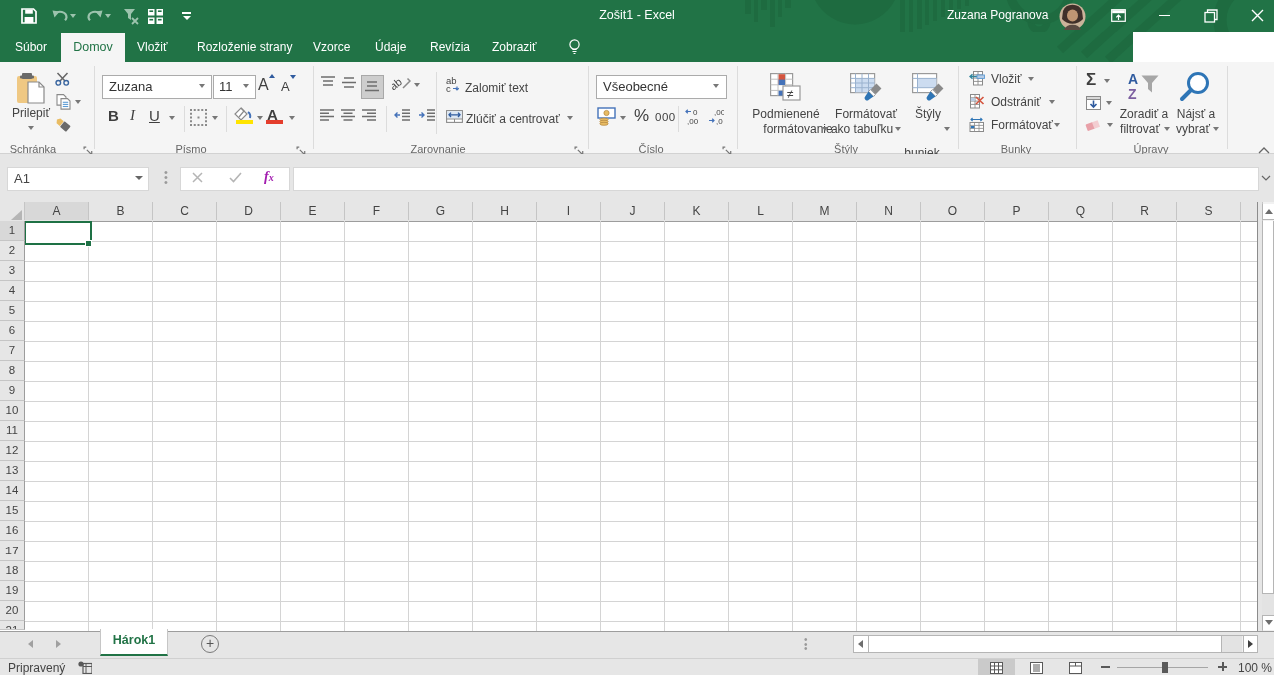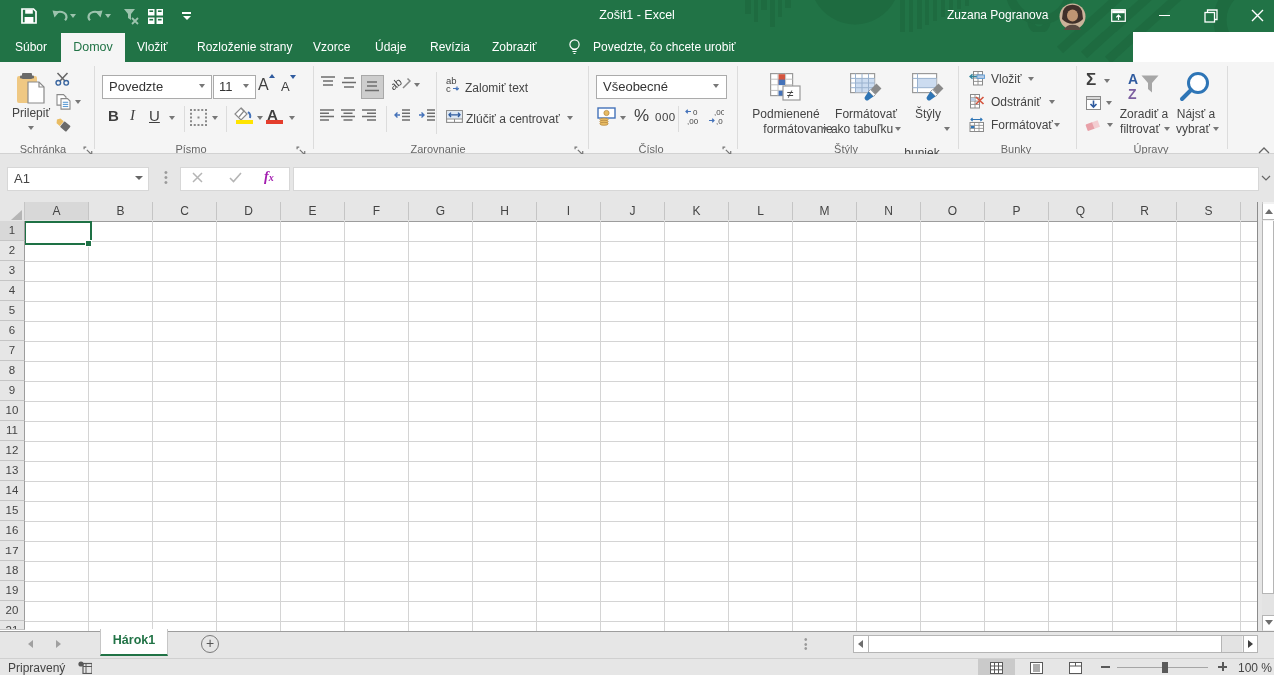--- a/index.html
+++ b/index.html
@@ -152,21 +152,20 @@
   <div class="rtab" style="left:197px;">Rozloženie strany</div>
   <div class="rtab" style="left:313px;">Vzorce</div>
   <div class="rtab" style="left:375px;">Údaje</div>
   <div class="rtab" style="left:430px;">Revízia</div>
   <div class="rtab" style="left:492px;">Zobraziť</div>
 
   <svg class="abs" style="left:568px;top:7px" width="13" height="17" viewBox="0 0 13 17">
     <circle cx="6.5" cy="5.5" r="4.6" fill="none" stroke="#fff" stroke-width="1.2"></circle>
     <path d="M4.5 10.5 h4 M4.5 12.5 h4 M5.5 14.5 h2" stroke="#fff" stroke-width="1.1" fill="none"></path>
   </svg>
-  <div class="rtab" style="left:593px;">Povedzte, čo chcete urobiť</div>
 
   <svg class="abs" style="left:1197px;top:7px" width="19" height="17" viewBox="0 0 19 17">
     <circle cx="7.5" cy="5" r="3.6" fill="none" stroke="#fff" stroke-width="1.2"></circle>
     <path d="M1 16 a7 7 0 0 1 9.5 -6" fill="none" stroke="#fff" stroke-width="1.2"></path>
     <path d="M13.5 9 v6 M10.5 12 h6" stroke="#fff" stroke-width="1.2"></path>
   </svg>
   <div class="rtab" style="left:1222px;">Zdieľať</div>
 </div>
 <div class="abs" id="ribbon">
 
@@ -193,28 +192,28 @@
         <path d="M6.8 12.5 h5.4"></path>
       </g>
   </svg>
   <div class="darr" style="left:75px;top:38px;"></div>
   <svg class="abs" style="left:54px;top:54px" width="18" height="17" viewBox="0 0 18 17">
     <g transform="rotate(40 9 8.5)">
       <path d="M3.2 5.6 h4.3 v6 H3.2 L1.2 8.6 z" fill="#e9bc63"></path>
       <rect x="8.1" y="5" width="8" height="7.2" rx="0.8" fill="#6a6a6a"></rect>
     </g>
   </svg>
-  <div class="glabel" style="left:12px;width:62px;">Schránka</div>
+  <div class="glabel" style="left:2px;width:62px;">Schránka</div>
   <svg class="launcher" style="left:83px;top:84px" width="11" height="11" viewBox="0 0 11 11">
     <path d="M1 3 V1 h2 M3.5 3.5 L8 8 M8 4.5 V8 H4.5" stroke="#777" stroke-width="1.1" fill="none"></path>
   </svg>
   <div class="gsep" style="left:94px;"></div>
 
   <div class="whitebox" style="left:102px;top:13px;width:108px;height:22px;border-color:#ababab"></div>
-  <div class="rbtxt" style="left:109px;top:17px;font-size:13px;color:#333">Povedzte</div>
+  <div class="rbtxt" style="left:109px;top:17px;font-size:13px;color:#333">Zuzana</div>
   <div class="darr" style="left:199px;top:22px;"></div>
   <div class="whitebox" style="left:213px;top:13px;width:41px;height:22px;border-color:#ababab"></div>
   <div class="rbtxt" style="left:219px;top:17px;font-size:13px;color:#333">11</div>
   <div class="darr" style="left:243px;top:22px;"></div>
   <div class="abs" style="left:258px;top:14px;font-size:16px;color:#3f3f3f;">A</div>
   <div class="abs" style="left:269px;top:12px;width:0;height:0;border-left:3.5px solid transparent;border-right:3.5px solid transparent;border-bottom:4px solid #2f5b9f;"></div>
   <div class="abs" style="left:281px;top:17px;font-size:13px;color:#3f3f3f;">A</div>
   <div class="abs" style="left:290px;top:13px;width:0;height:0;border-left:3.5px solid transparent;border-right:3.5px solid transparent;border-top:4px solid #2f5b9f;"></div>
   <div class="abs" style="left:108px;top:45px;font-size:15px;font-weight:bold;color:#3f3f3f;">B</div>
   <div class="abs" style="left:130px;top:45px;font-size:15px;font-style:italic;font-family:'Liberation Serif',serif;color:#3f3f3f;">I</div>

